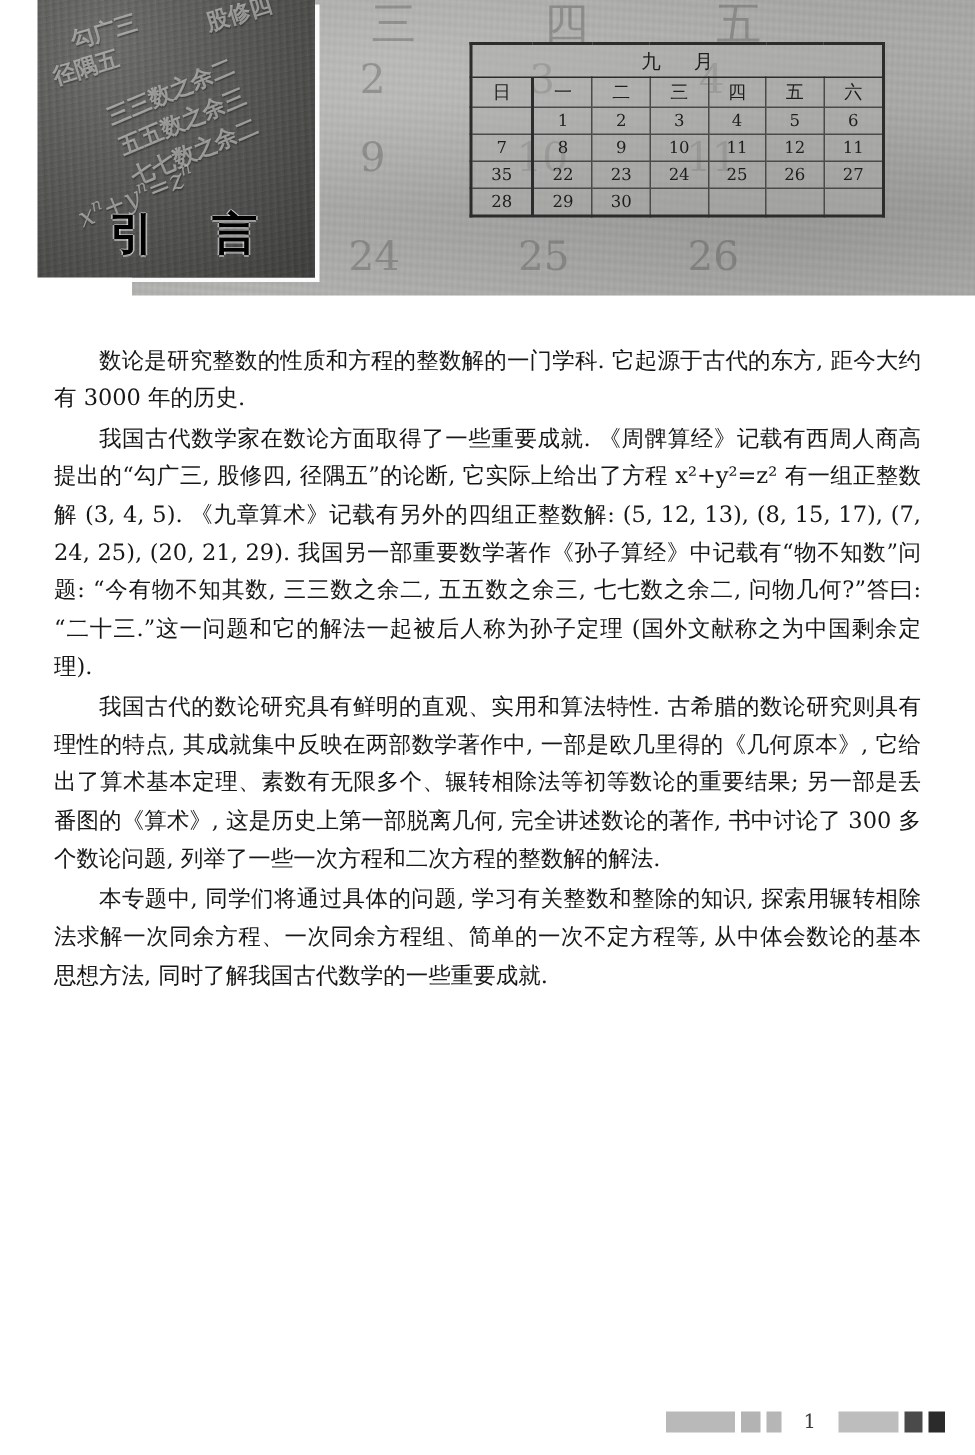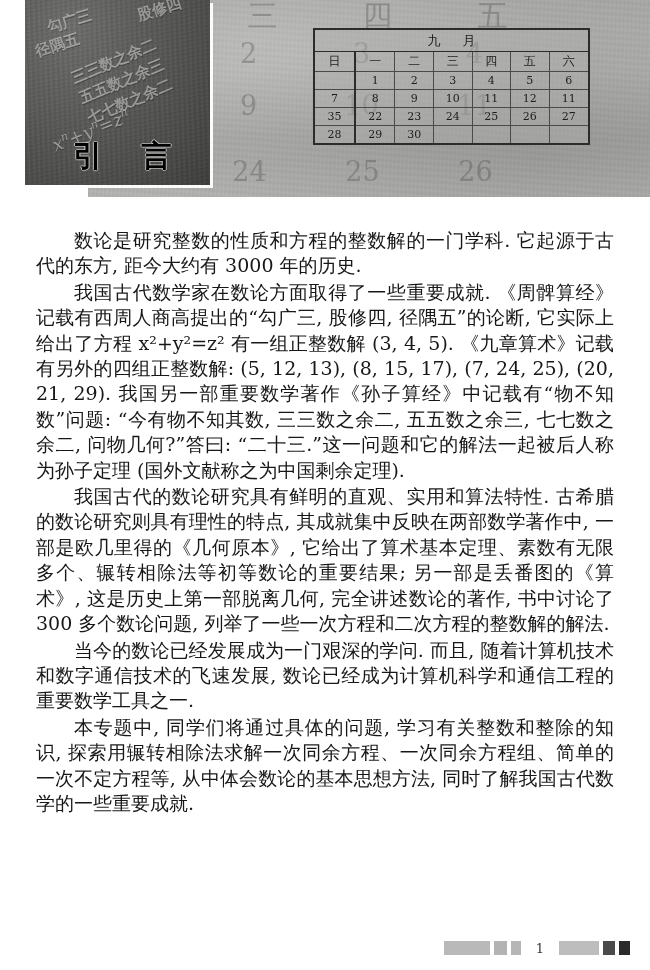--- a/index.html
+++ b/index.html
@@ -155,21 +155,21 @@
   
   #article {
     position: absolute;
     left: 36px;
     top: 228px;
     width: 578px;
   }
   #article p {
     margin: 0 0 1px 0;
     text-indent: 2em;
-    font-size: 19px;
+    font-size: 15px;
     line-height: 25.4px;
     text-align: justify;
     text-justify: inter-ideograph;
     font-family: "DejaVu Serif", "Liberation Serif", serif;
     color: #171717;
   }
 
   
   #footer {
     position: absolute;
@@ -292,21 +292,20 @@
     <div class="panel-ghost" id="pg-qi">七七数之余二</div>
     <div class="panel-ghost" id="pg-eq"><i>x</i><sup>n</sup>+<i>y</i><sup>n</sup>=<i>z</i><sup>n</sup></div>
     <div id="panel-title">引 言</div>
   </div>
 </div>
 
 <div id="article">
   <p>数论是研究整数的性质和方程的整数解的一门学科. 它起源于古代的东方, 距今大约有 3000 年的历史.</p>
   <p>我国古代数学家在数论方面取得了一些重要成就. 《周髀算经》记载有西周人商高提出的“勾广三, 股修四, 径隅五”的论断, 它实际上给出了方程 x²+y²=z² 有一组正整数解 (3, 4, 5). 《九章算术》记载有另外的四组正整数解: (5, 12, 13), (8, 15, 17), (7, 24, 25), (20, 21, 29). 我国另一部重要数学著作《孙子算经》中记载有“物不知数”问题: “今有物不知其数, 三三数之余二, 五五数之余三, 七七数之余二, 问物几何?”答曰: “二十三.”这一问题和它的解法一起被后人称为孙子定理 (国外文献称之为中国剩余定理).</p>
   <p>我国古代的数论研究具有鲜明的直观、实用和算法特性. 古希腊的数论研究则具有理性的特点, 其成就集中反映在两部数学著作中, 一部是欧几里得的《几何原本》, 它给出了算术基本定理、素数有无限多个、辗转相除法等初等数论的重要结果; 另一部是丢番图的《算术》, 这是历史上第一部脱离几何, 完全讲述数论的著作, 书中讨论了 300 多个数论问题, 列举了一些一次方程和二次方程的整数解的解法.</p>
-  <p>当今的数论已经发展成为一门艰深的学问. 而且, 随着计算机技术和数字通信技术的飞速发展, 数论已经成为计算机科学和通信工程的重要数学工具之一.</p>
   <p>本专题中, 同学们将通过具体的问题, 学习有关整数和整除的知识, 探索用辗转相除法求解一次同余方程、一次同余方程组、简单的一次不定方程等, 从中体会数论的基本思想方法, 同时了解我国古代数学的一些重要成就.</p>
 </div>
 
 <div id="footer">
   <div id="footer-inner">
     <span class="deco deco-a"></span>
     <span class="deco deco-b"></span>
     <span class="deco deco-c"></span>
     <span id="page-number">1</span>
     <span class="deco deco-d"></span>

